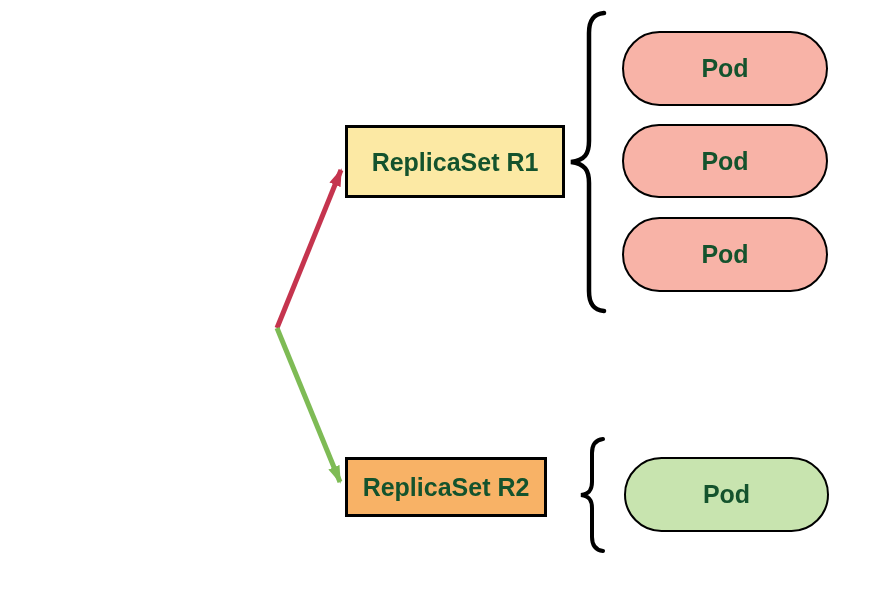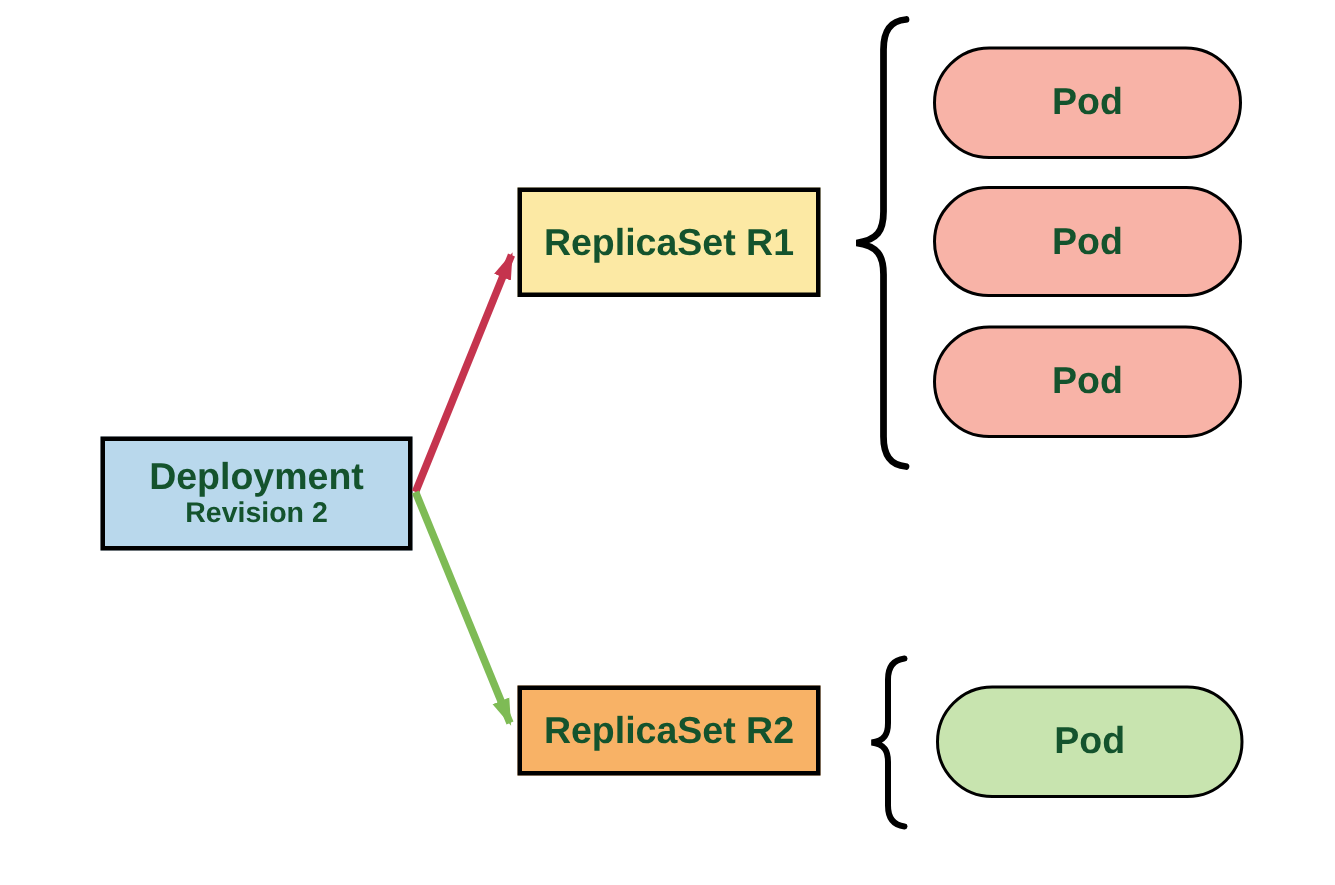--- a/index.html
+++ b/index.html
@@ -36,36 +36,32 @@
   .sub-text    { font-size: 19px; line-height: 1.15; }
   .pod-text    { font-size: 25px; }
   #overlay {
     position: absolute;
     left: 0; top: 0;
     width: 890px; height: 590px;
     pointer-events: none;
   }
   
   #deployment-box { left: 67px;  top: 291px; width: 208px; height: 76px; }
-  #rs1-box        { left: 345px; top: 125px; width: 202px; height: 73px; }
+  #rs1-box        { left: 345px; top: 125px; width: 220px; height: 73px; }
   #rs2-box        { left: 345px; top: 457px; width: 202px; height: 60px; }
   #pod-r1-1       { left: 622px; top: 31px;  width: 206px; height: 75px; }
   #pod-r1-2       { left: 622px; top: 124px; width: 206px; height: 74px; }
   #pod-r1-3       { left: 622px; top: 217px; width: 206px; height: 75px; }
   #pod-r2-1       { left: 624px; top: 457px; width: 205px; height: 75px; }
 </style>
 </head>
 <body>
 
 <div id="canvas">
 
-  <div id="deployment-box" class="node rect-node" style="background-color: rgb(185, 216, 236);">
-    <div class="title-text">Deployment</div>
-    <div class="sub-text">Revision 2</div>
-  </div>
 
   <div id="rs1-box" class="node rect-node" style="background-color: rgb(252, 233, 164);">
     <div class="title-text">ReplicaSet R1</div>
   </div>
 
   <div id="rs2-box" class="node rect-node" style="background-color: rgb(248, 178, 102);">
     <div class="title-text">ReplicaSet R2</div>
   </div>
 
   <div id="pod-r1-1" class="node pill-node" style="background-color: rgb(248, 179, 167);">

